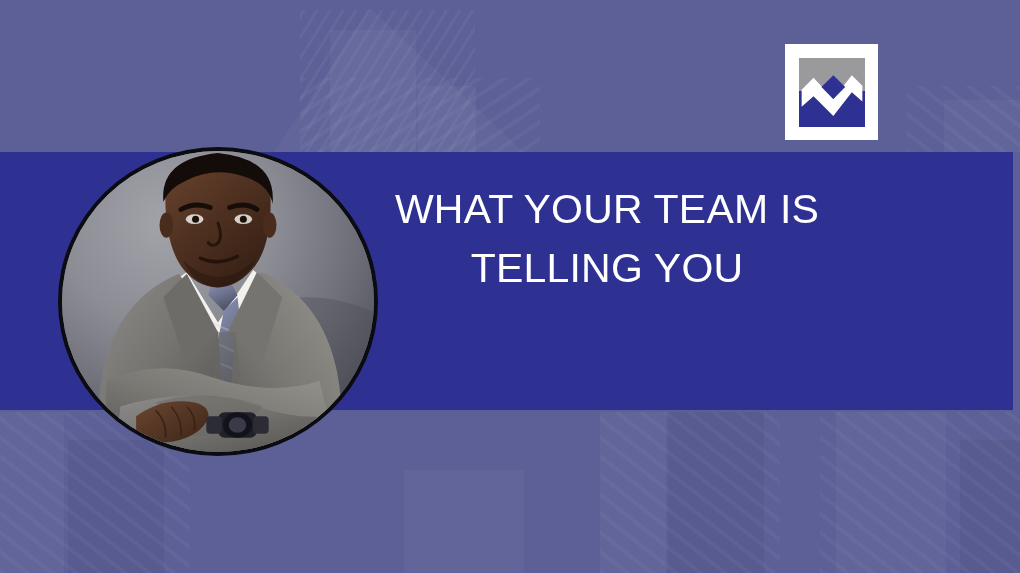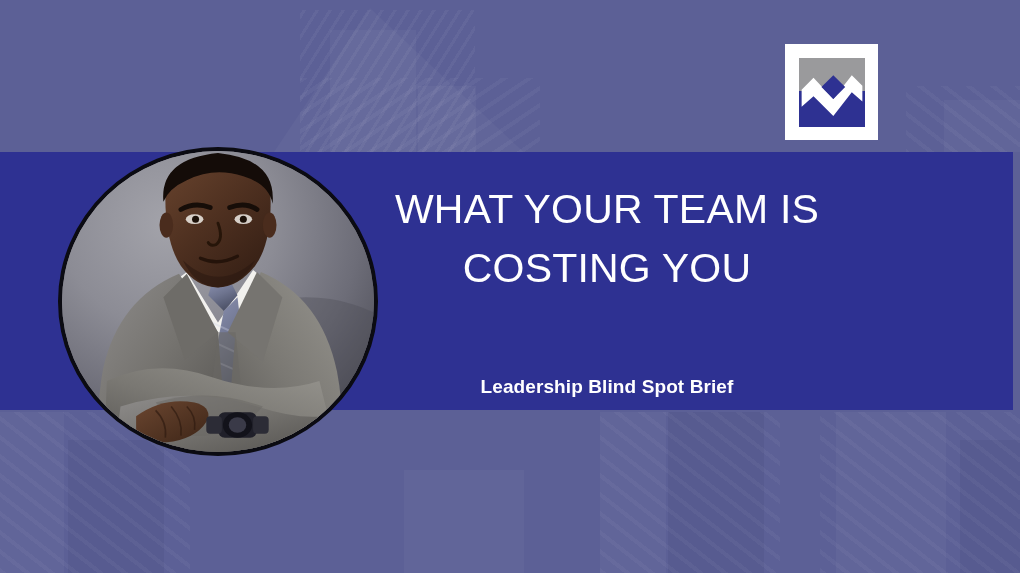--- a/index.html
+++ b/index.html
@@ -283,18 +283,17 @@
 
       <path d="M124 112 Q160 146 198 112 Q186 136 160 140 Q136 138 124 112 Z" fill="#2a1810" opacity="0.55"></path>
 
       <ellipse cx="107" cy="76" rx="7" ry="13" fill="#4a2c1d"></ellipse>
       <ellipse cx="213" cy="76" rx="7" ry="13" fill="#4a2c1d"></ellipse>
     </svg>
   </div>
 
   <div class="headline">
     <div class="line">WHAT YOUR TEAM IS</div>
-    <div class="line">COSTING YOU</div>
-  </div>
-
-  <div class="subtitle">Leadership Blind Spot Brief</div>
+    <div class="line">TELLING YOU</div>
+  </div>
+
 
 </div>
 
 </body></html>

